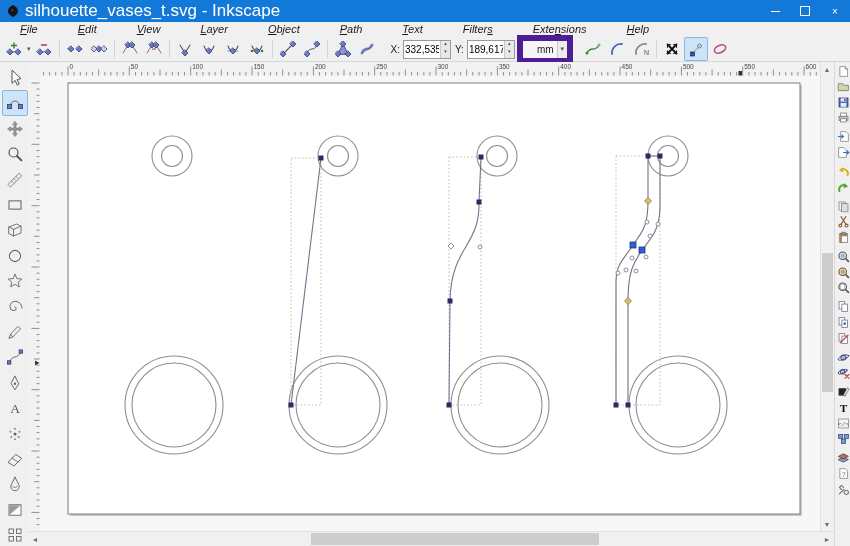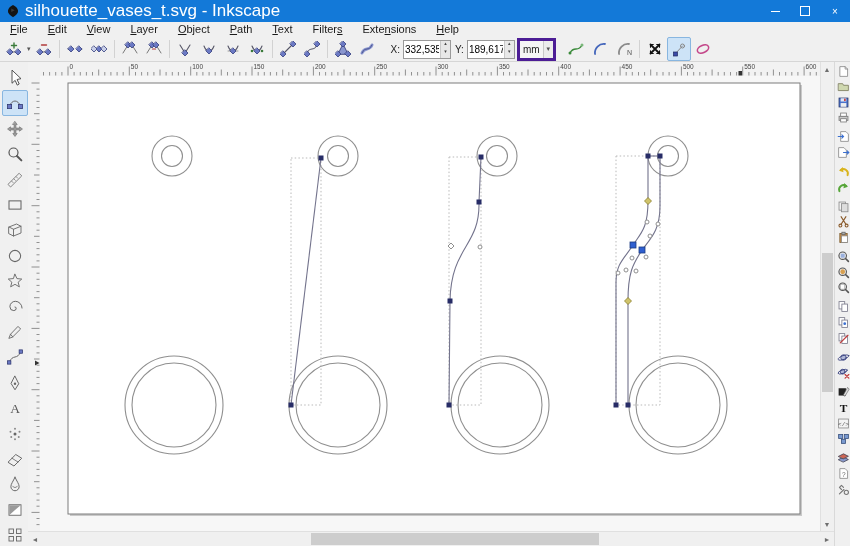--- a/index.html
+++ b/index.html
@@ -8,35 +8,35 @@
   
   #titlebar{position:absolute;left:0;top:0;width:850px;height:22px;display:flex;align-items:center;}
   #titlebar .app-icon{width:14px;height:14px;margin:0 5px 0 6px;flex:0 0 auto;}
   #titlebar .title{color:#fff;font-size:17px;white-space:nowrap;}
   #titlebar .win-btns{margin-left:auto;display:flex;height:22px;}
   .win-btn{width:30px;height:22px;display:flex;align-items:center;justify-content:center;color:#fff;font-size:10px;}
   .win-btn .mini-line{width:9px;height:1px;background:#fff;}
   .win-btn .maxi-box{width:8px;height:8px;border:1px solid #fff;}
   
   #menubar{position:absolute;left:0;top:22px;width:850px;height:15px;background:#f0f0f0;display:flex;align-items:center;font-size:11px;color:#1a1a1a;}
-  .menu-item{padding:0 10px;height:15px;line-height:15px;}
+  .menu-item{padding:0 20px;height:15px;line-height:15px;font-style:italic;}
   .menu-item u{text-decoration:underline;}
   
   #toolbar{position:absolute;left:0;top:37px;width:850px;height:25px;background:#f0f0f0;border-bottom:1px solid #d6d6d6;display:flex;align-items:center;padding-left:2px;box-sizing:border-box;}
   .tb-btn{width:22px;height:22px;display:flex;align-items:center;justify-content:center;border:1px solid transparent;border-radius:2px;flex:0 0 auto;}
   .tb-btn.active{background:#cde3f7;border-color:#88b6e0;}
   .tb-sep{width:1px;height:18px;background:#d2d2d2;margin:0 3px;flex:0 0 auto;}
   .tb-gap{width:8px;flex:0 0 auto;}
   .tb-caret{font-size:7px;color:#555;margin:0 1px;flex:0 0 auto;}
   .tb-label{font-size:10px;color:#222;margin:0 3px 0 4px;flex:0 0 auto;}
   .spinbox{display:flex;align-items:stretch;border:1px solid #9a9a9a;background:#fff;height:17px;flex:0 0 auto;}
   .spinbox input{width:34px;border:0;font-size:10px;font-family:"Liberation Sans",sans-serif;text-align:right;padding:0 1px;outline:none;}
   .spin-arrows{width:9px;display:flex;flex-direction:column;background:#e8e8e8;border-left:1px solid #c8c8c8;}
   .spin-arrows span{flex:1;font-size:5px;line-height:4px;text-align:center;color:#444;}
-  .unitbox{display:flex;align-items:center;border:3px solid #4c1d95;background:#f5f5f5;height:17px;font-size:10px;color:#222;padding-left:3px;margin-left:2px;flex:0 0 auto;}
+  .unitbox{display:flex;align-items:center;border:6px solid #4c1d95;background:#f5f5f5;height:17px;font-size:10px;color:#222;padding-left:14px;margin-left:2px;flex:0 0 auto;}
   .unitbox .chev{font-size:7px;color:#555;padding:0 3px;border-left:1px solid #c8c8c8;margin-left:3px;height:100%;display:flex;align-items:center;background:#ececec;}
   
   #toolbox{position:absolute;left:0;top:62px;width:28px;bottom:0;background:#f0f0f0;border-right:1px solid #dcdcdc;}
   .tool-btn{position:absolute;left:2px;width:24px;height:24px;display:flex;align-items:center;justify-content:center;border:1px solid transparent;border-radius:2px;}
   .tool-btn.active{background:#cde3f7;border-color:#88b6e0;}
   
   #ruler-corner{position:absolute;left:28px;top:62px;width:12px;height:14px;background:#f2f2f2;border-right:1px solid #dadada;border-bottom:1px solid #dadada;}
   #ruler-h{position:absolute;left:40px;top:62px;width:780px;height:14px;background:#f2f2f2;border-bottom:1px solid #cfcfcf;}
   #ruler-v{position:absolute;left:28px;top:76px;width:12px;height:455px;background:#f2f2f2;border-right:1px solid #cfcfcf;}
   

